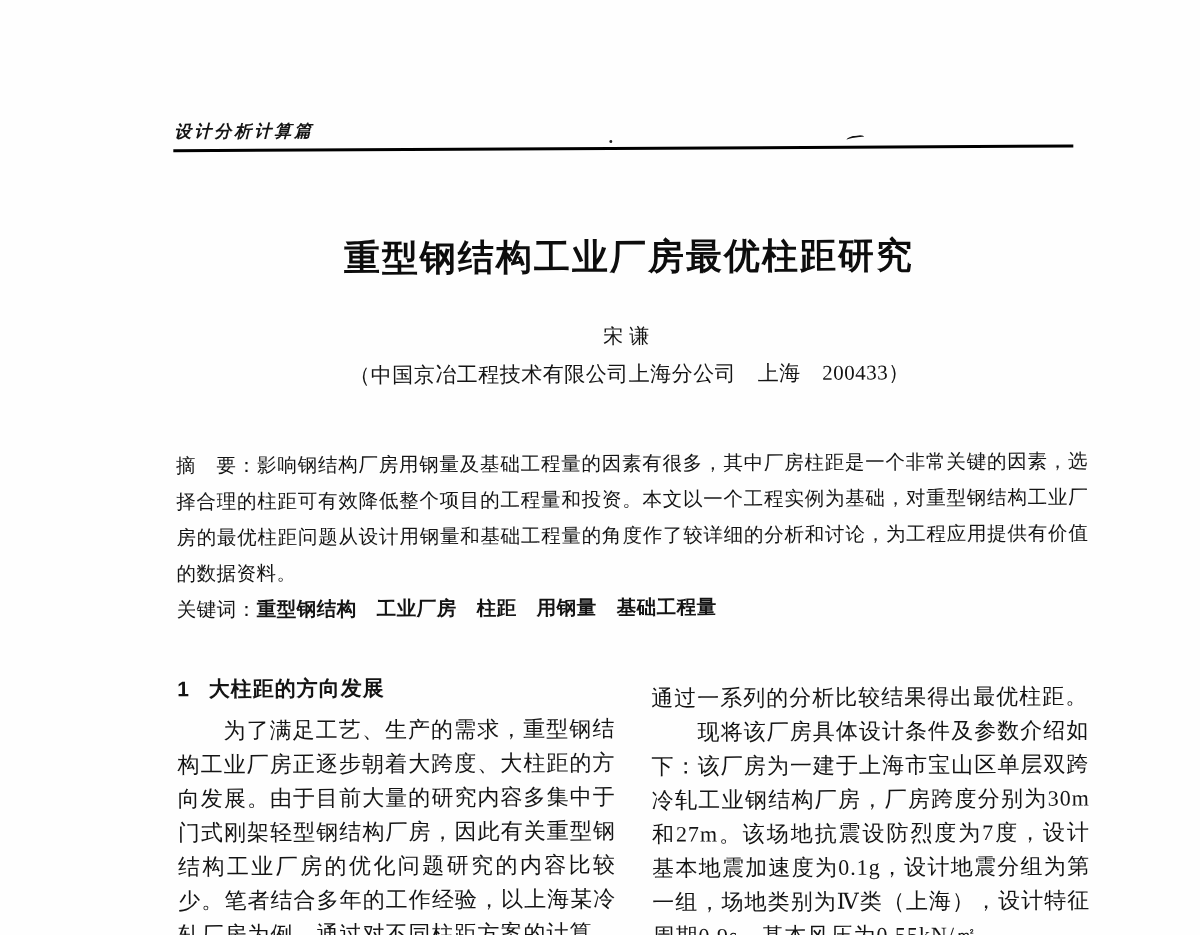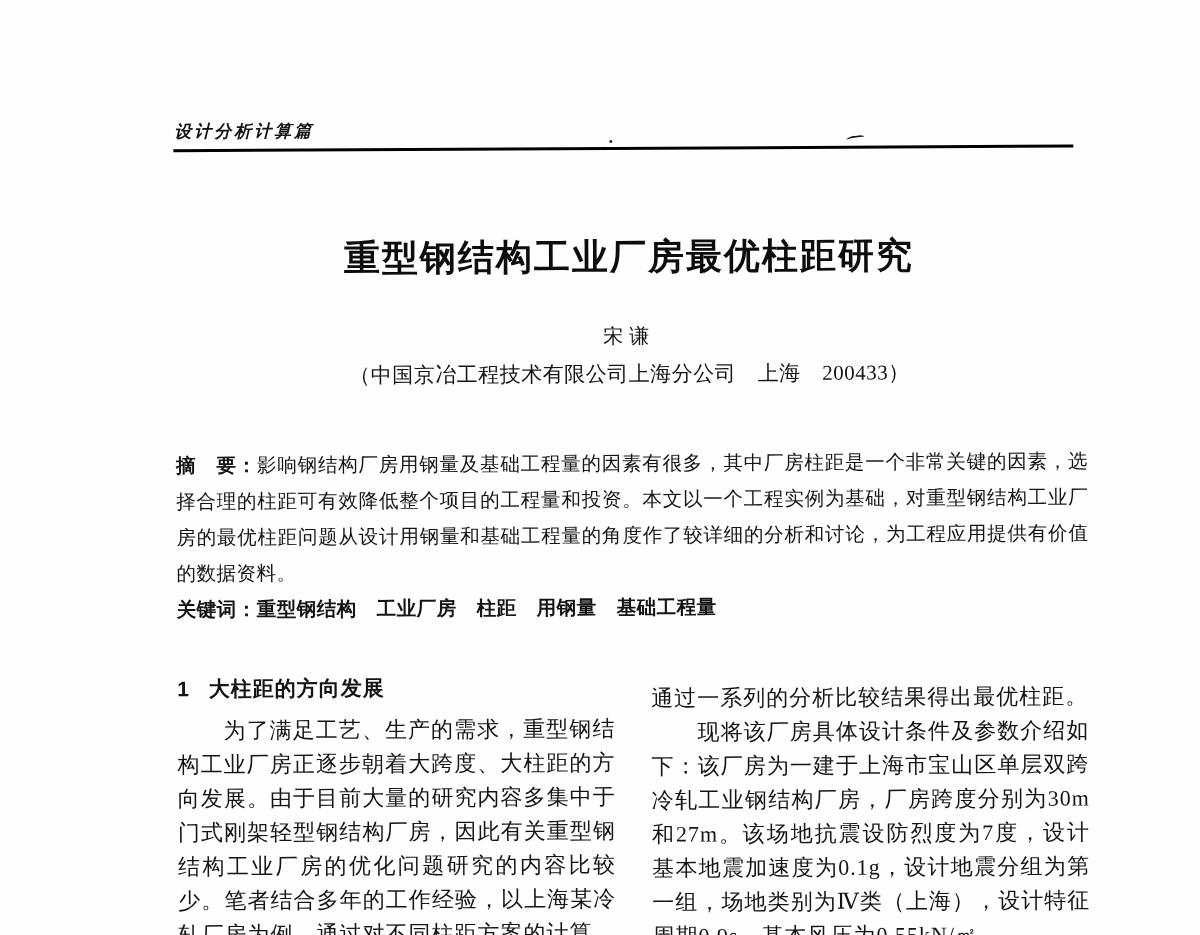--- a/index.html
+++ b/index.html
@@ -99,21 +99,21 @@
   .keywords {
     position: absolute;
     left: 176px;
     top: 590px;
     width: 912px;
     font-size: 19.5px;
     line-height: 36px;
     letter-spacing: 0.5px;
     font-weight: 600;
   }
-  .b { font-weight: bold; }
+  .b { font-weight: normal; }
   .columns {
     position: absolute;
     left: 176px;
     top: 672px;
     width: 912px;
     display: flex;
     gap: 36px;
     align-items: flex-start;
   }
   .col {

